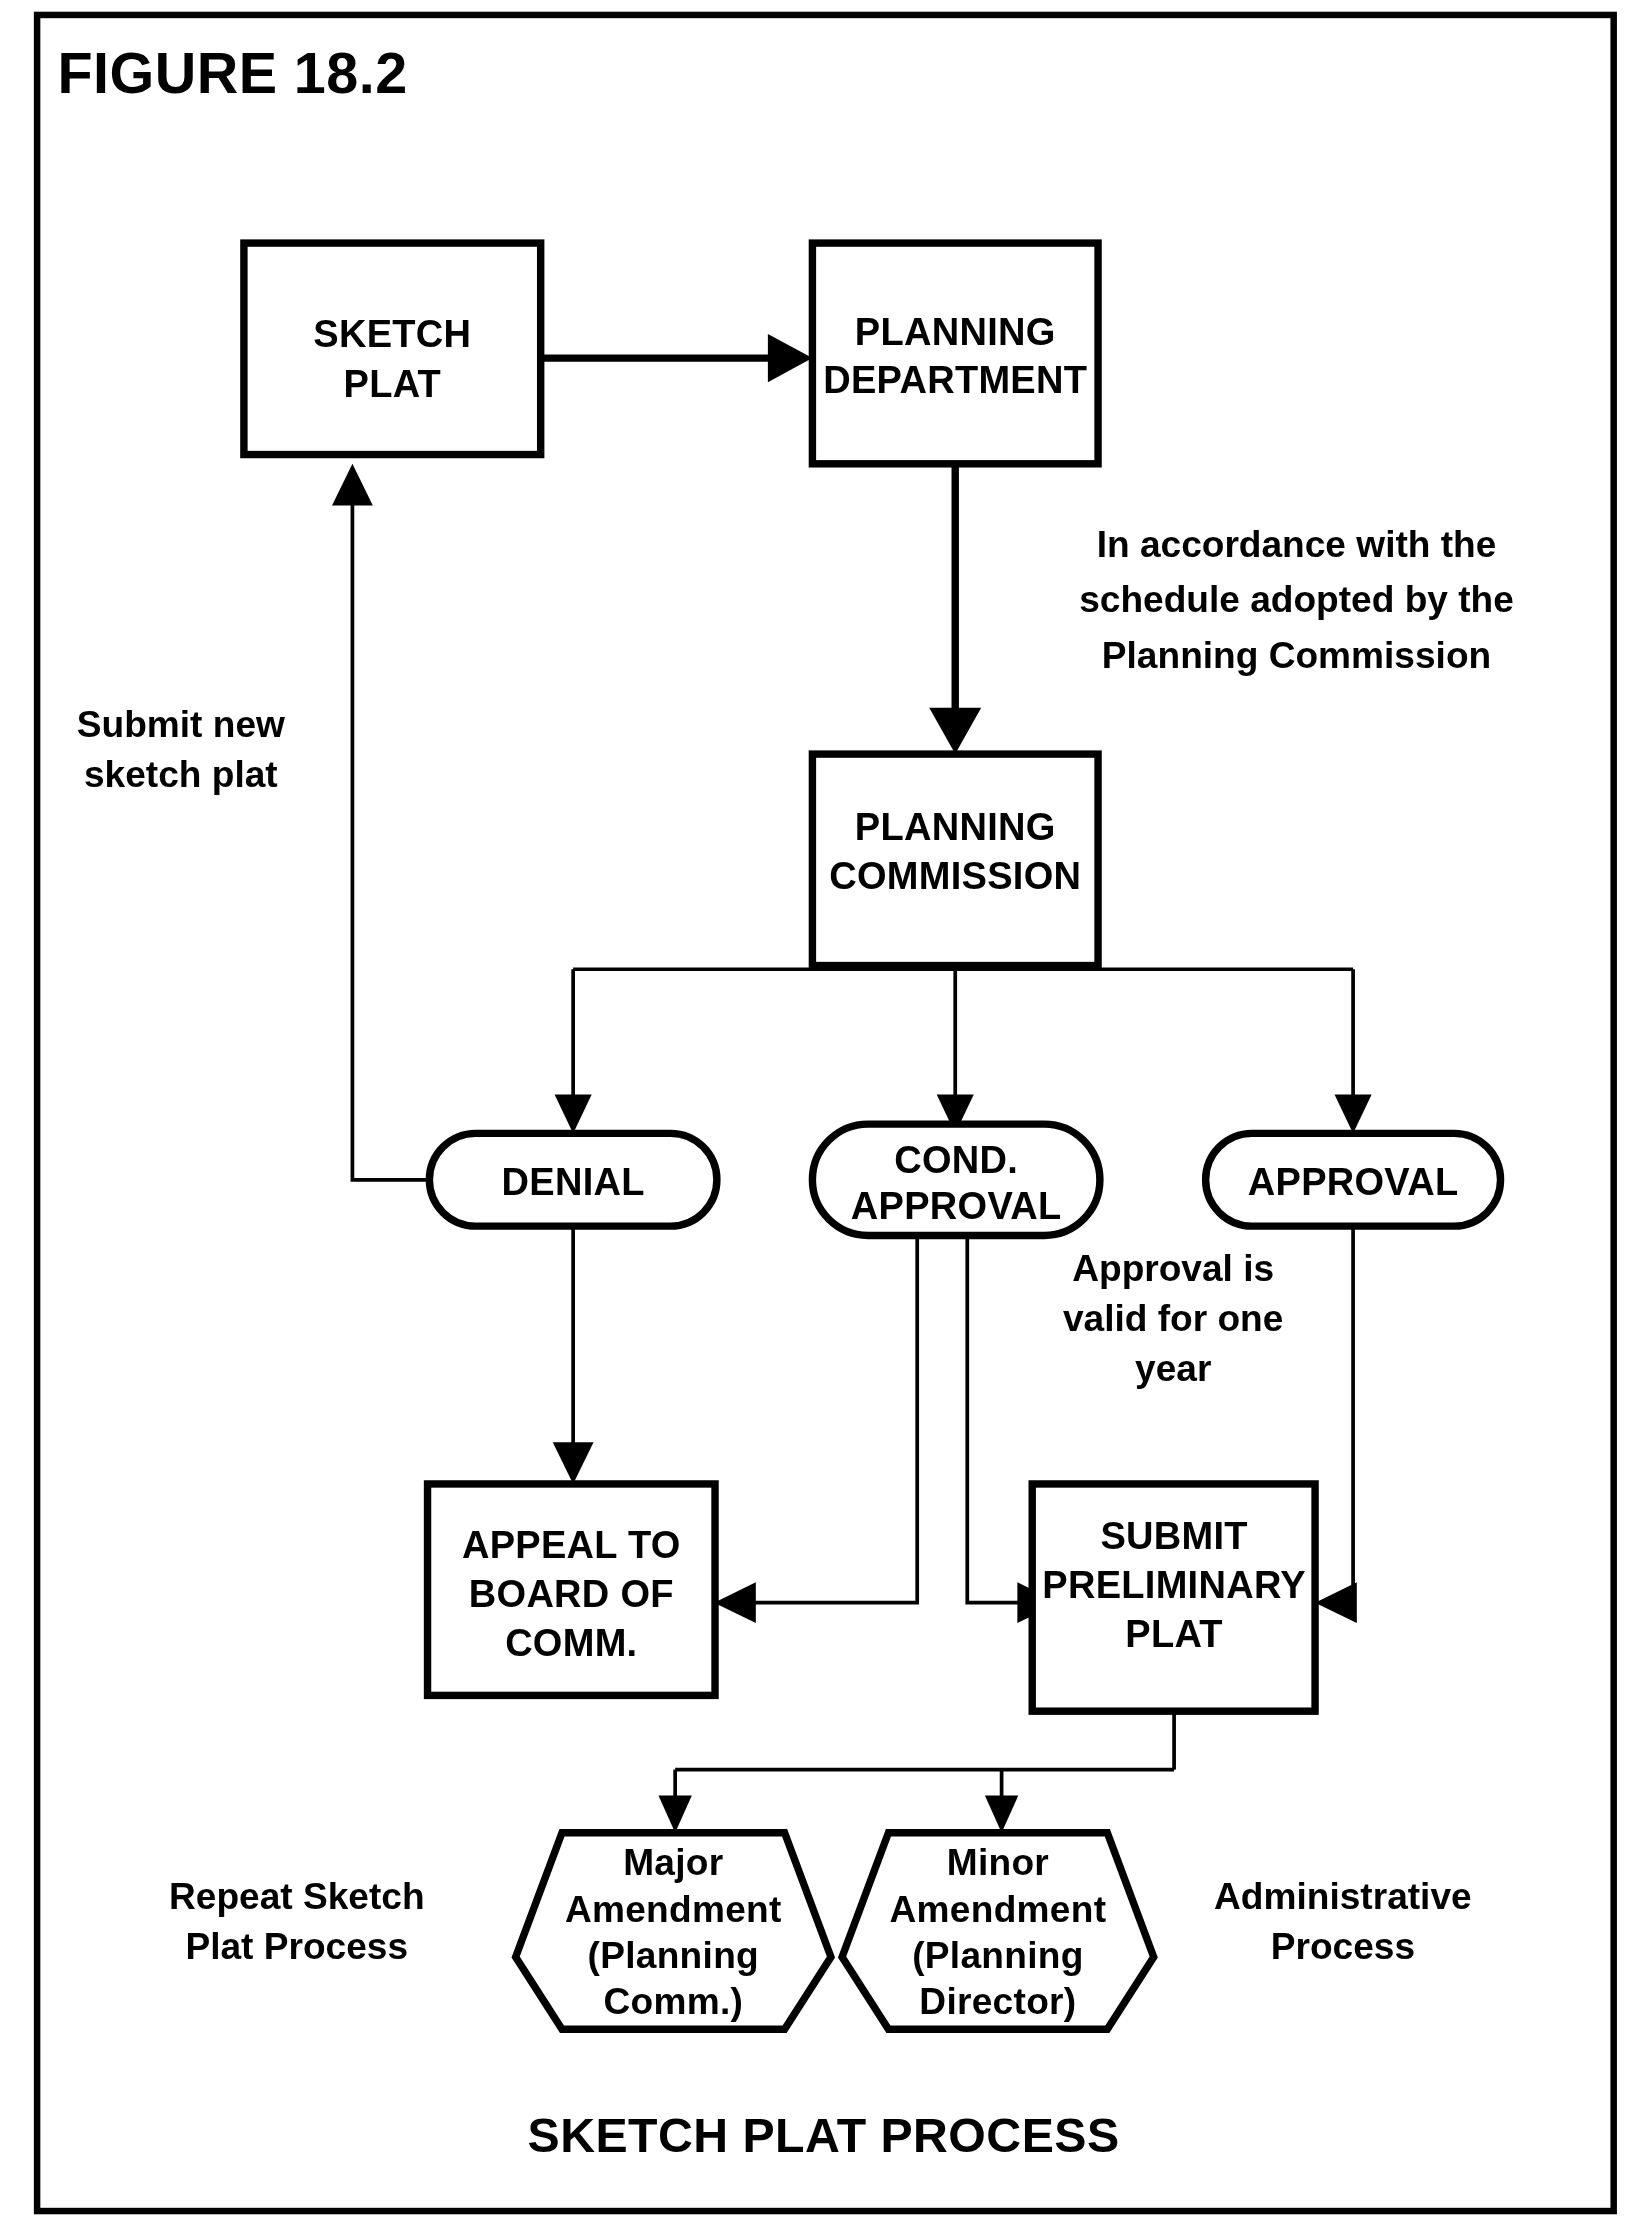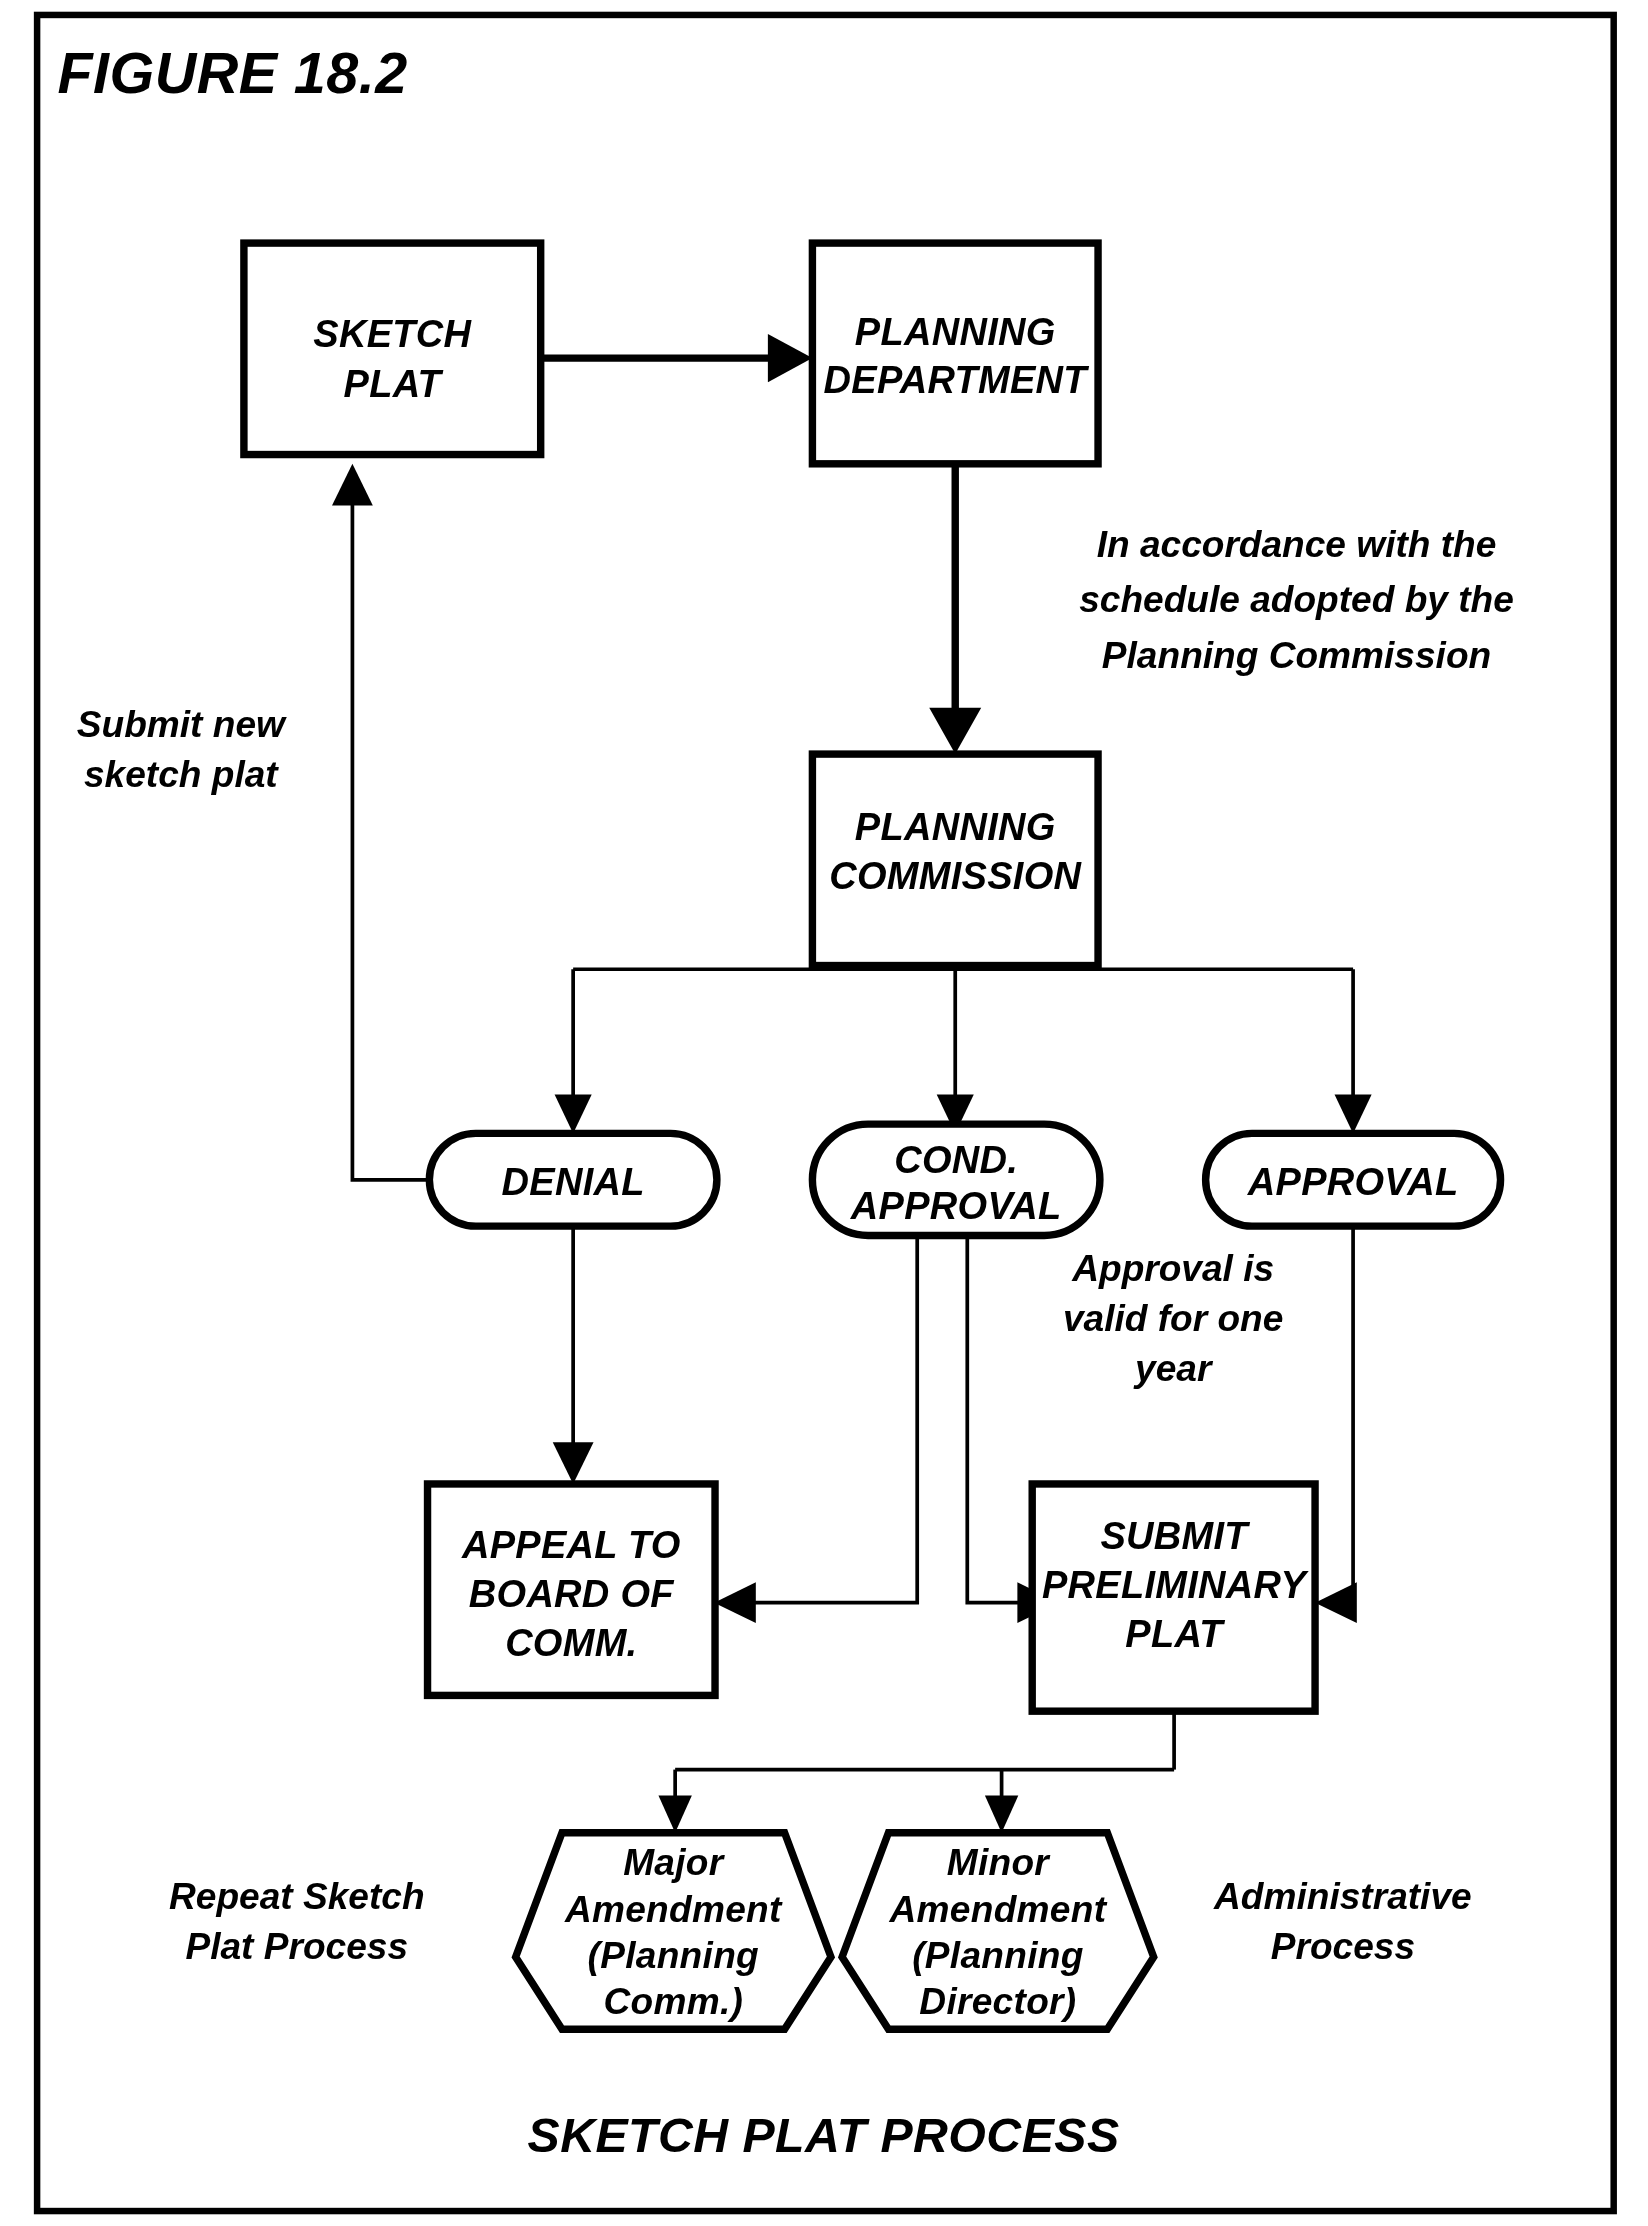--- a/index.html
+++ b/index.html
@@ -11,21 +11,20 @@
     width: 1648px;
     height: 2226px;
     font-family: "Liberation Sans", sans-serif;
     overflow: hidden;
   }
   #figure-root {
     position: relative;
     width: 1648px;
     height: 2226px;
     background: #ffffff;
-    font-style: italic;
   }
   #figure-svg {
     position: absolute;
     inset: 0;
     display: block;
   }
   .node-label,
   .annotation,
   .fig-title,
   .fig-caption {

